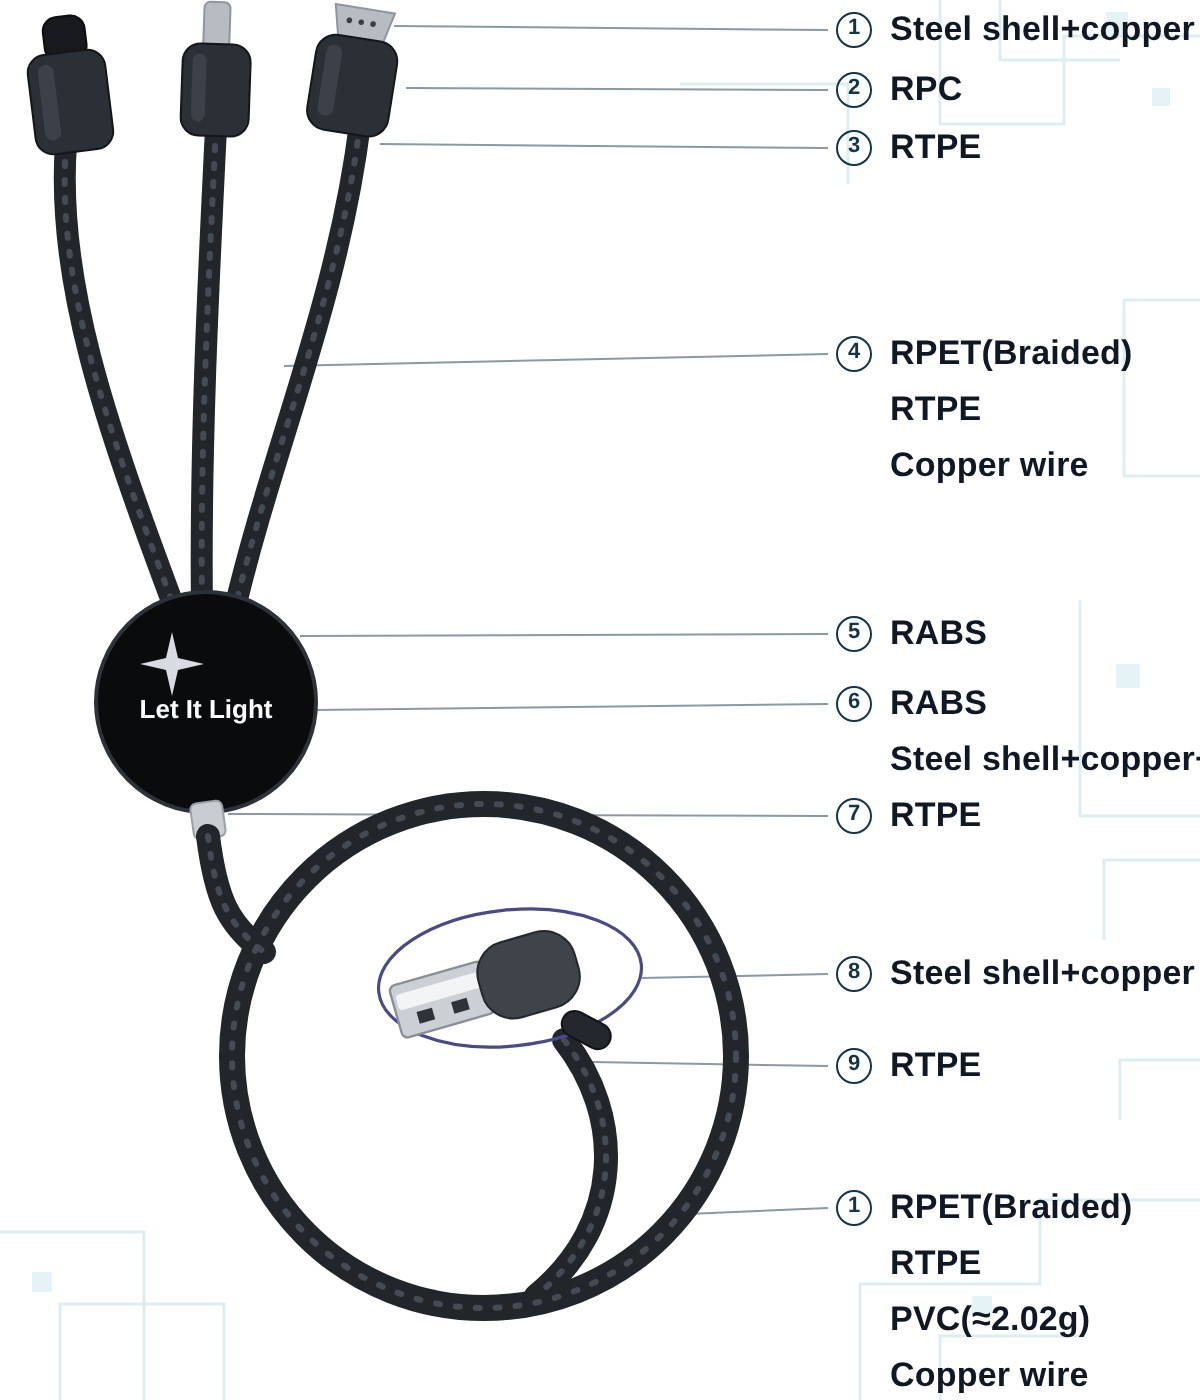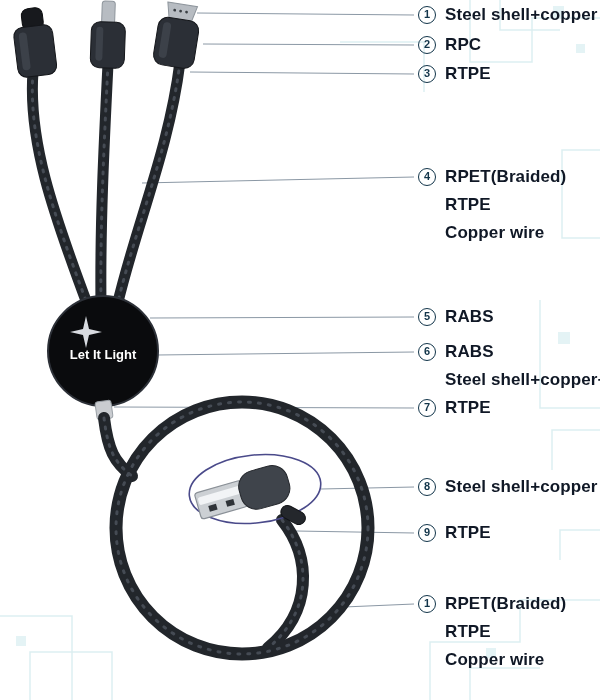--- a/index.html
+++ b/index.html
@@ -195,18 +195,19 @@
       <div class="lines">
           <span>RTPE</span>
         </div>
     </div>
 
     <div class="label-row" style="top:590px">
       <span class="num">1</span>
       <div class="lines">
         <span>RPET(Braided)</span>
         <span>RTPE</span>
+        <span>PVC(≈2.02g)</span>
         <span>Copper wire</span>
       </div>
     </div>
 
   </div>
 </div>
 
 </body></html>

